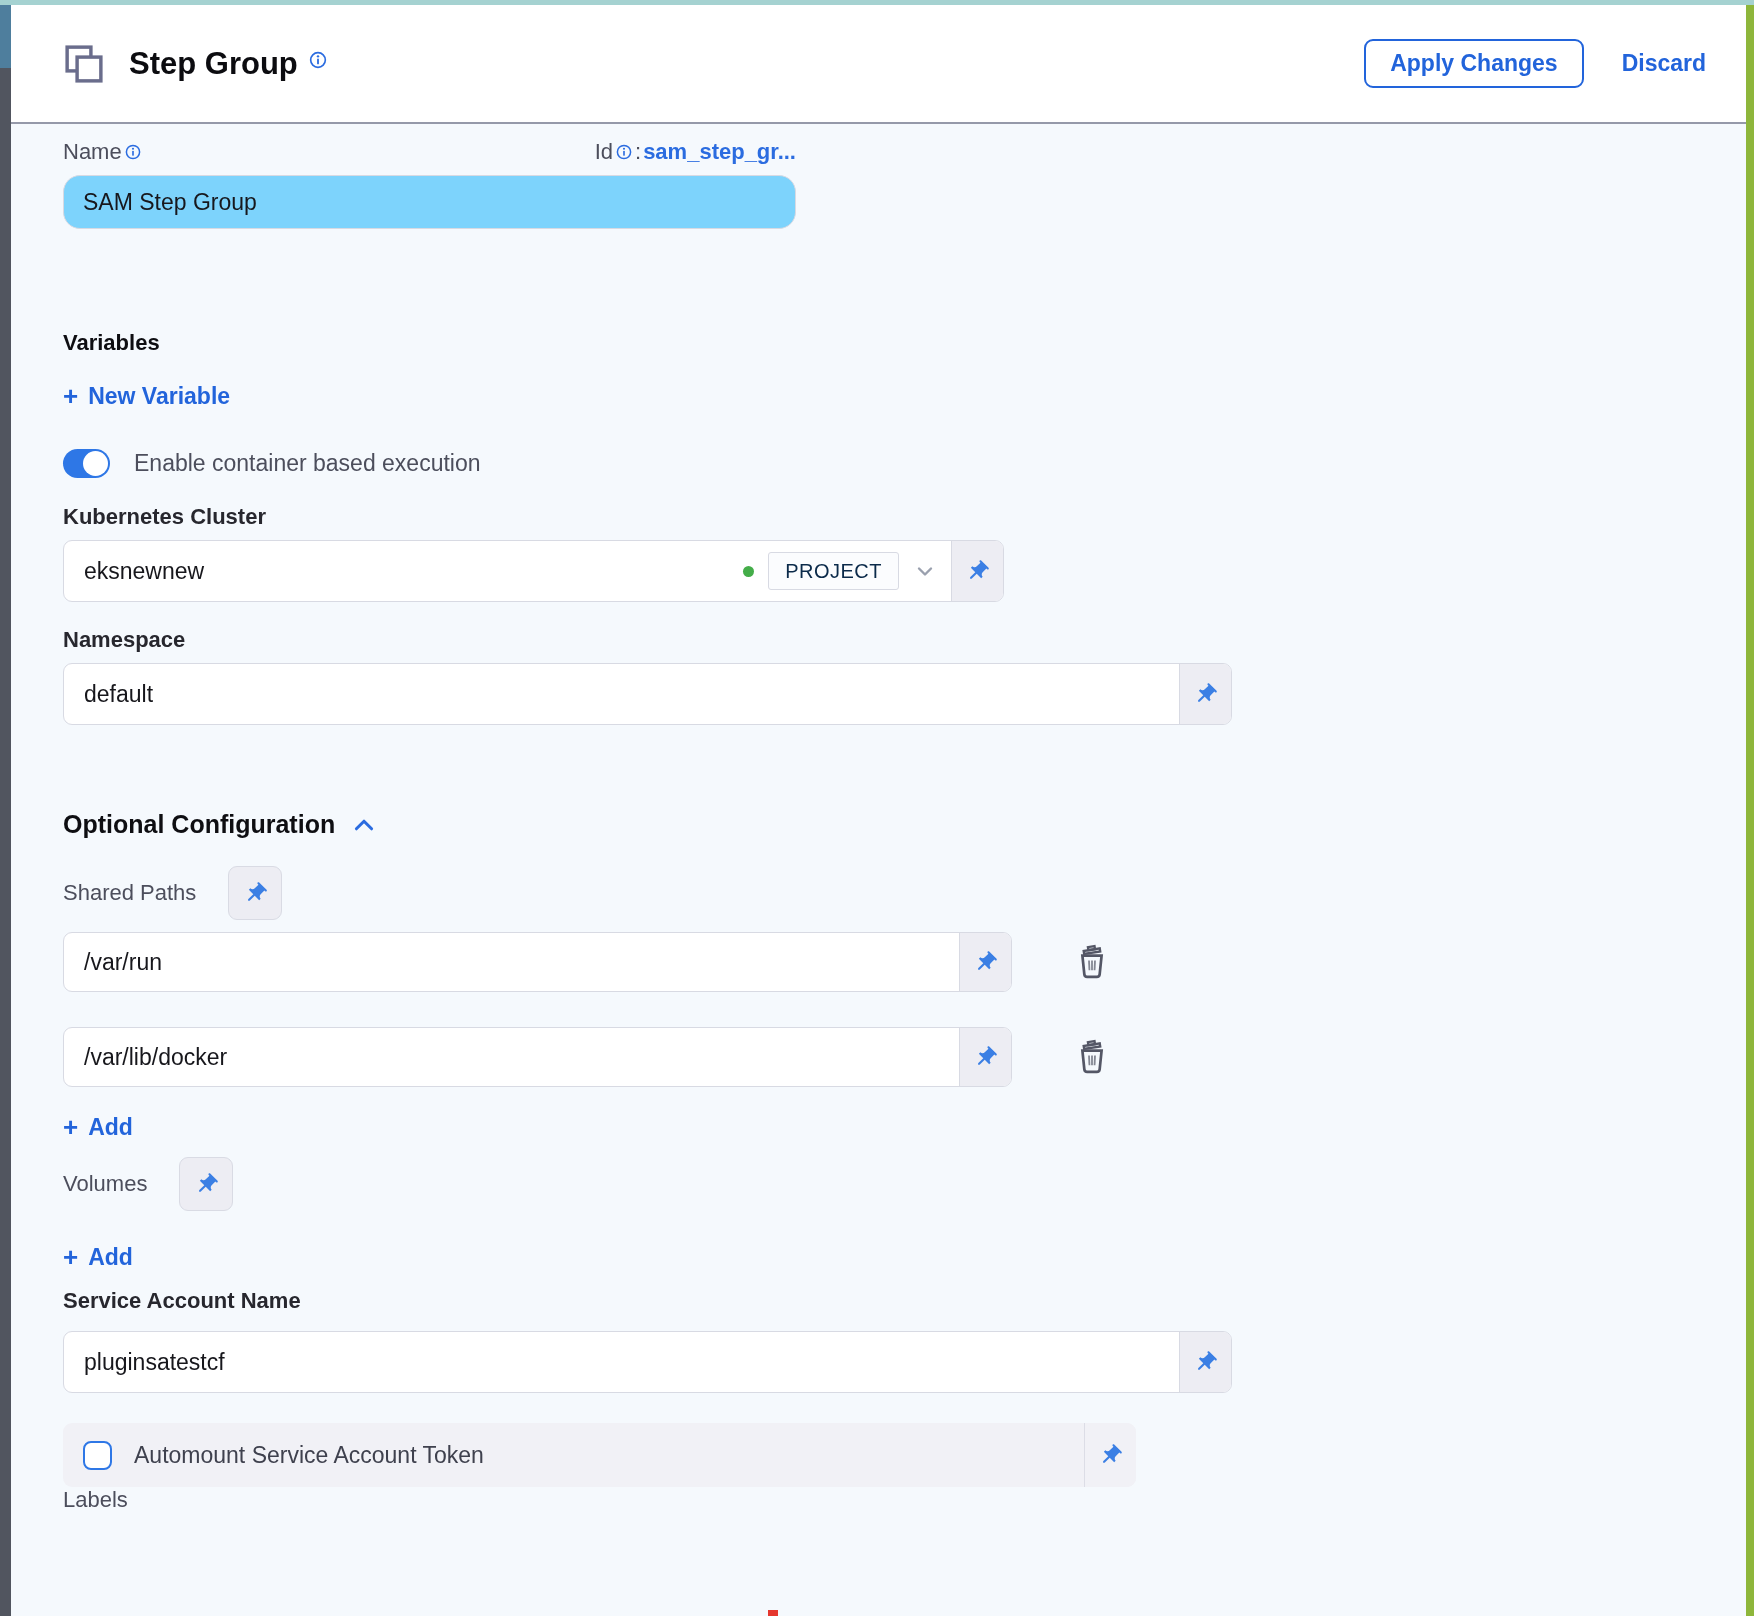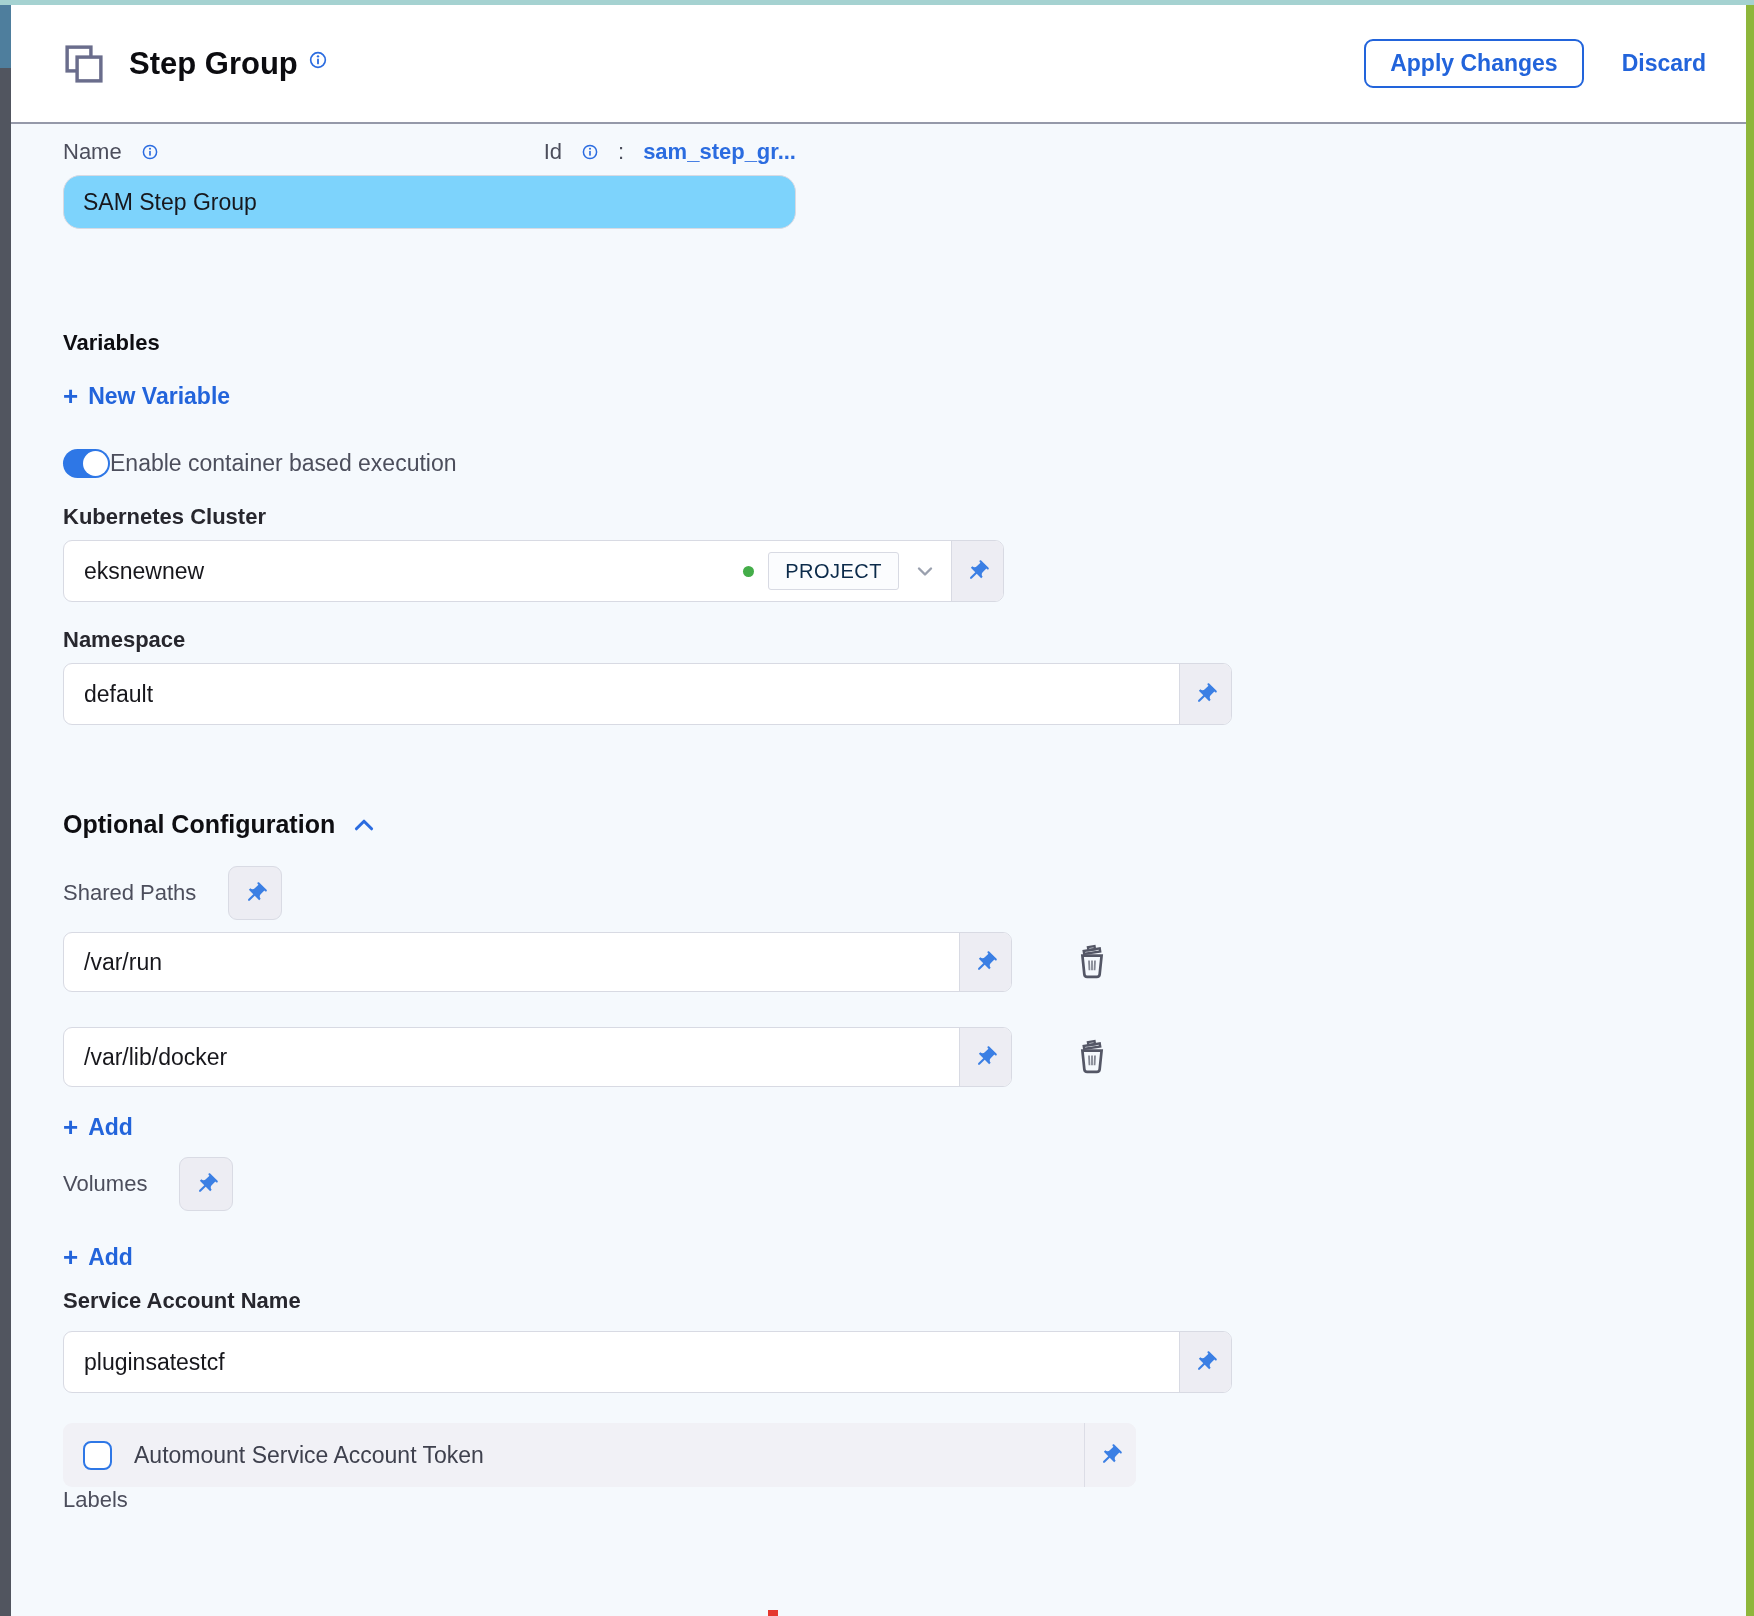--- a/index.html
+++ b/index.html
@@ -31,21 +31,21 @@
   .label-dark { font-size:22px; color:#27272e; font-weight:600; }
   .heading { font-size:22px; font-weight:700; color:#0e0e12; }
   .heading-lg { font-size:25px; font-weight:700; color:#0e0e12; }
   .link-blue { color:#2264db; font-size:23px; font-weight:600; cursor:pointer; display:inline-flex; align-items:center; gap:10px; }
   .link-blue .plus { font-size:26px; font-weight:600; }
 
   .info-sm { width:18px; height:18px; color:#2b6ce0; display:inline-block; vertical-align:-2px; }
 
   
   .name-row { width:733px; margin-top:15px; display:flex; align-items:center; justify-content:space-between; }
-  .name-row .left, .name-row .right { display:flex; align-items:center; gap:19px; }
+  .name-row .left, .name-row .right { display:flex; align-items:center; gap:2px; }
   .id-value { color:#2b6ce0; font-size:22px; font-weight:600; cursor:pointer; }
 
   
   .ctrl { display:flex; align-items:stretch; border:1.5px solid #d8dae3; border-radius:9px;
           background:#ffffff; overflow:hidden; }
   .ctrl-input { flex:1; border:none; outline:none; background:transparent; font-family:inherit;
                 font-size:23px; color:#17171c; padding:0 20px; min-width:0; }
   .pin-seg { flex:none; width:52px; background:#ededf3; border-left:1px solid #d8dae3;
              display:flex; align-items:center; justify-content:center; cursor:pointer; }
   .pin-ico { width:25px; height:25px; color:#3b7fe4; }
@@ -59,21 +59,21 @@
   .green-dot { width:11px; height:11px; border-radius:50%; background:#44ad49; }
   .scope-chip { height:38px; display:flex; align-items:center; padding:0 16px;
                 border:1.5px solid #d8dae3; border-radius:3px; background:#fbfcfe;
                 color:#0b2a4a; font-size:20px; font-weight:500; letter-spacing:0.5px; }
   .chev-down { width:24px; height:24px; color:#9aa0ae; }
 
   .ctrl-wide { width:1169px; height:62px; margin-top:10px; }
   .ctrl-path { width:949px; height:60px; }
 
   
-  .toggle-row { margin-top:37px; display:flex; align-items:center; }
+  .toggle-row { margin-top:37px; display:flex; align-items:center; gap:24px; }
   .toggle { width:47px; height:29px; border-radius:15px; background:#2e77e6; position:relative; cursor:pointer; flex:none; }
   .toggle .knob { position:absolute; top:2px; right:2px; width:25px; height:25px; border-radius:50%; background:#ffffff; }
   .toggle-label { font-size:23px; color:#4c4e5c; }
 
   
   .oc-head { margin-top:85px; display:flex; align-items:center; gap:16px; }
   .chev-up { width:26px; height:26px; color:#2b6ce0; cursor:pointer; }
 
   .pin-btn { width:54px; height:54px; background:#ededf3; border:1.5px solid #d9dbe4; border-radius:9px;
              display:flex; align-items:center; justify-content:center; cursor:pointer; flex:none; }

